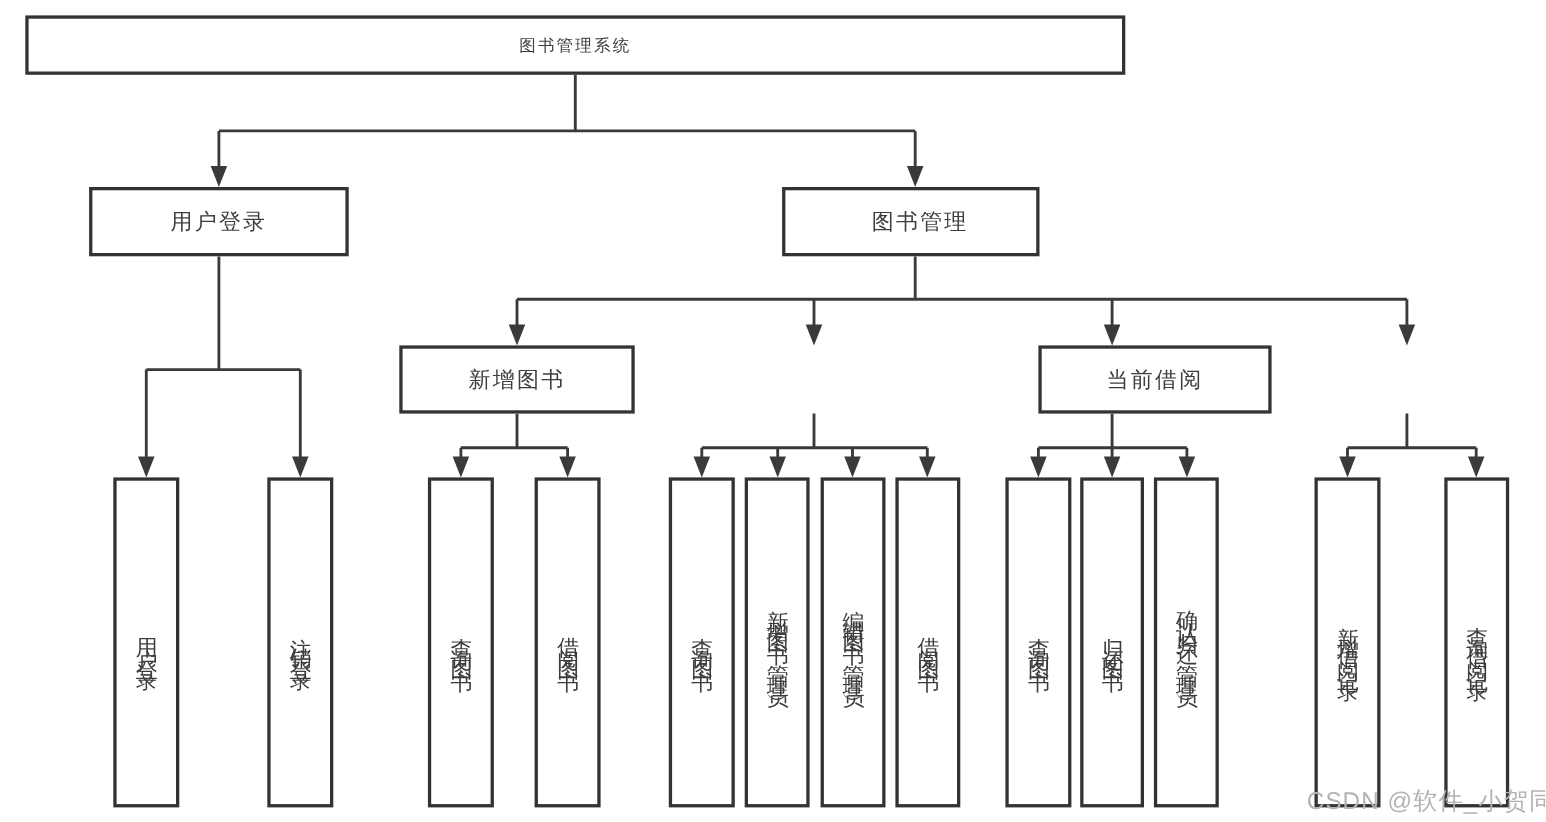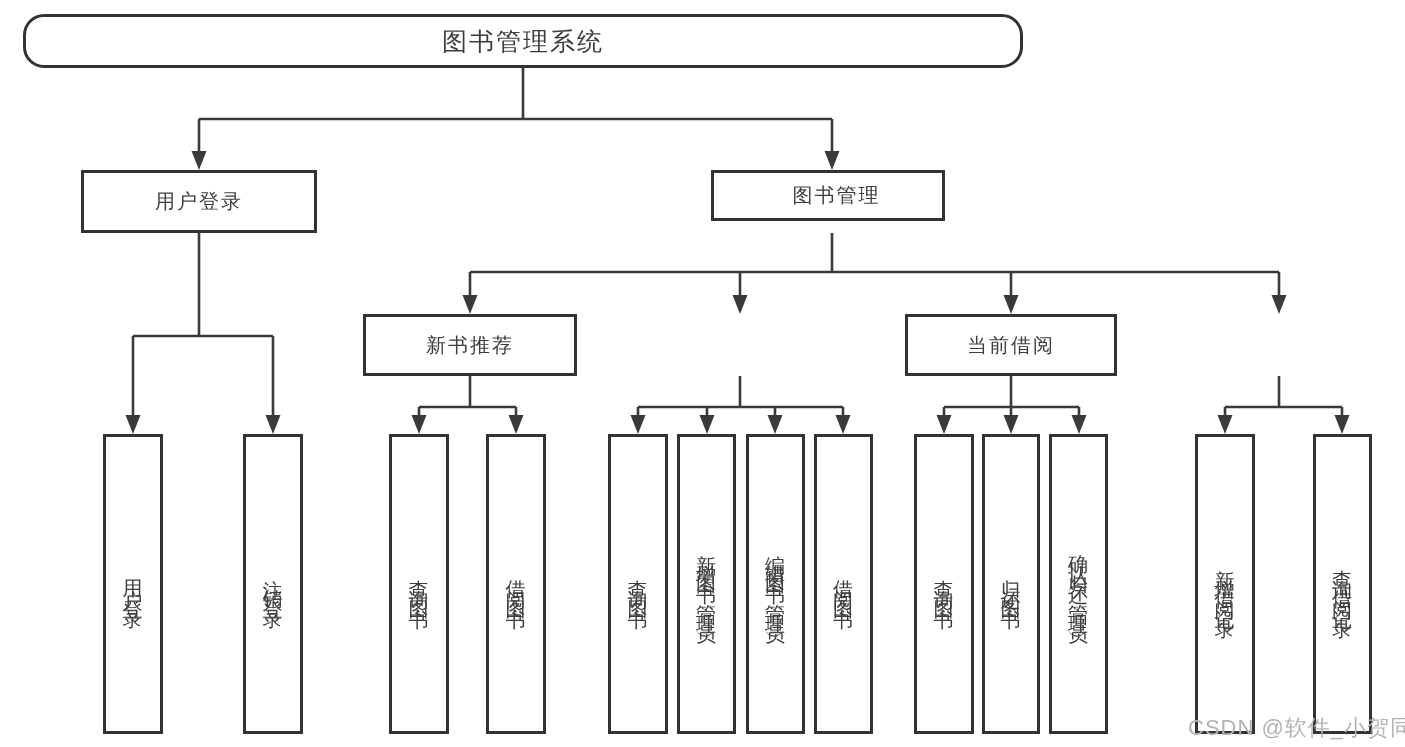--- a/index.html
+++ b/index.html
@@ -22,21 +22,21 @@
     box-sizing: border-box;
     border: 3px solid #333333;
     background: #ffffff;
     color: #3d3d3d;
     display: flex;
     align-items: center;
     justify-content: center;
     text-align: center;
   }
   .hnode { font-size: 20px; letter-spacing: 2px; }
-  .root-node { font-size: 25px; letter-spacing: 2px; border-radius: 21px; }
+  .root-node { font-size: 15px; letter-spacing: 2px; }
   .vnode { font-size: 20px; }
   .vnode .vtext {
     writing-mode: vertical-rl;
     text-orientation: mixed;
     letter-spacing: 10px;
     line-height: 1.1;
     white-space: nowrap;
   }
   .watermark {
     position: absolute;
@@ -90,24 +90,24 @@
       <path d="M1011,434 l-7.5,-19 h15 z"></path>
       <path d="M1079,434 l-7.5,-19 h15 z"></path>
       <path d="M1225,434 l-7.5,-19 h15 z"></path>
       <path d="M1342,434 l-7.5,-19 h15 z"></path>
     </g>
   </svg>
 
   <div class="node root-node" style="left:23px; top:14px; width:1000px; height:54px;">图书管理系统</div>
 
   <div class="node hnode" style="left:81px; top:170px; width:236px; height:63px;">用户登录</div>
-  <div class="node hnode" style="left:711px; top:170px; width:234px; height:51px;padding-left:17px;">图书管理</div>
+  <div class="node hnode" style="left:711px; top:170px; width:234px; height:63px;padding-left:17px;">图书管理</div>
 
-  <div class="node hnode" style="left:363px; top:314px; width:214px; height:62px;">新书推荐</div>
-  <div class="node hnode" style="left:905px; top:314px; width:212px; height:62px;">当前借阅</div>
+  <div class="node hnode" style="left:363px; top:314px; width:214px; height:62px;">新增图书</div>
+  <div class="node hnode" style="left:944px; top:314px; width:212px; height:62px;">当前借阅</div>
 
   <div class="node vnode" style="left:103px; top:434px; width:60px; height:300px;">
     <span class="vtext">用户登录</span>
   </div>
   <div class="node vnode" style="left:243px; top:434px; width:60px; height:300px;">
     <span class="vtext">注销登录</span>
   </div>
 
   <div class="node vnode" style="left:389px; top:434px; width:60px; height:300px;">
     <span class="vtext">查询图书</span>

